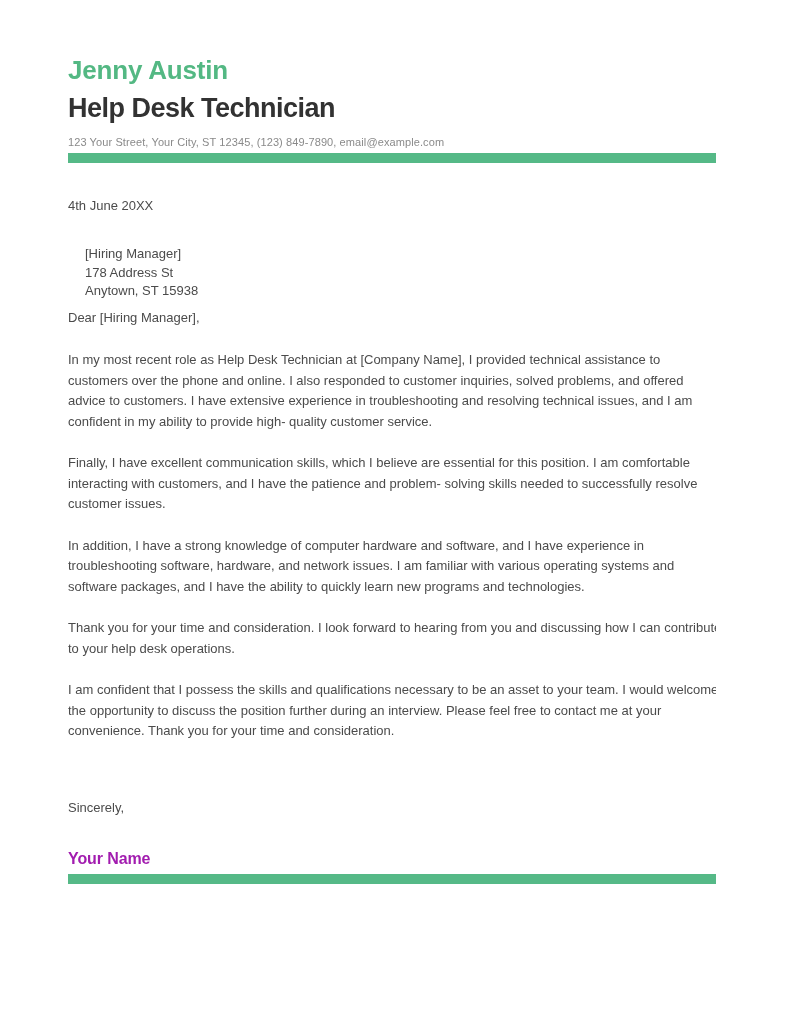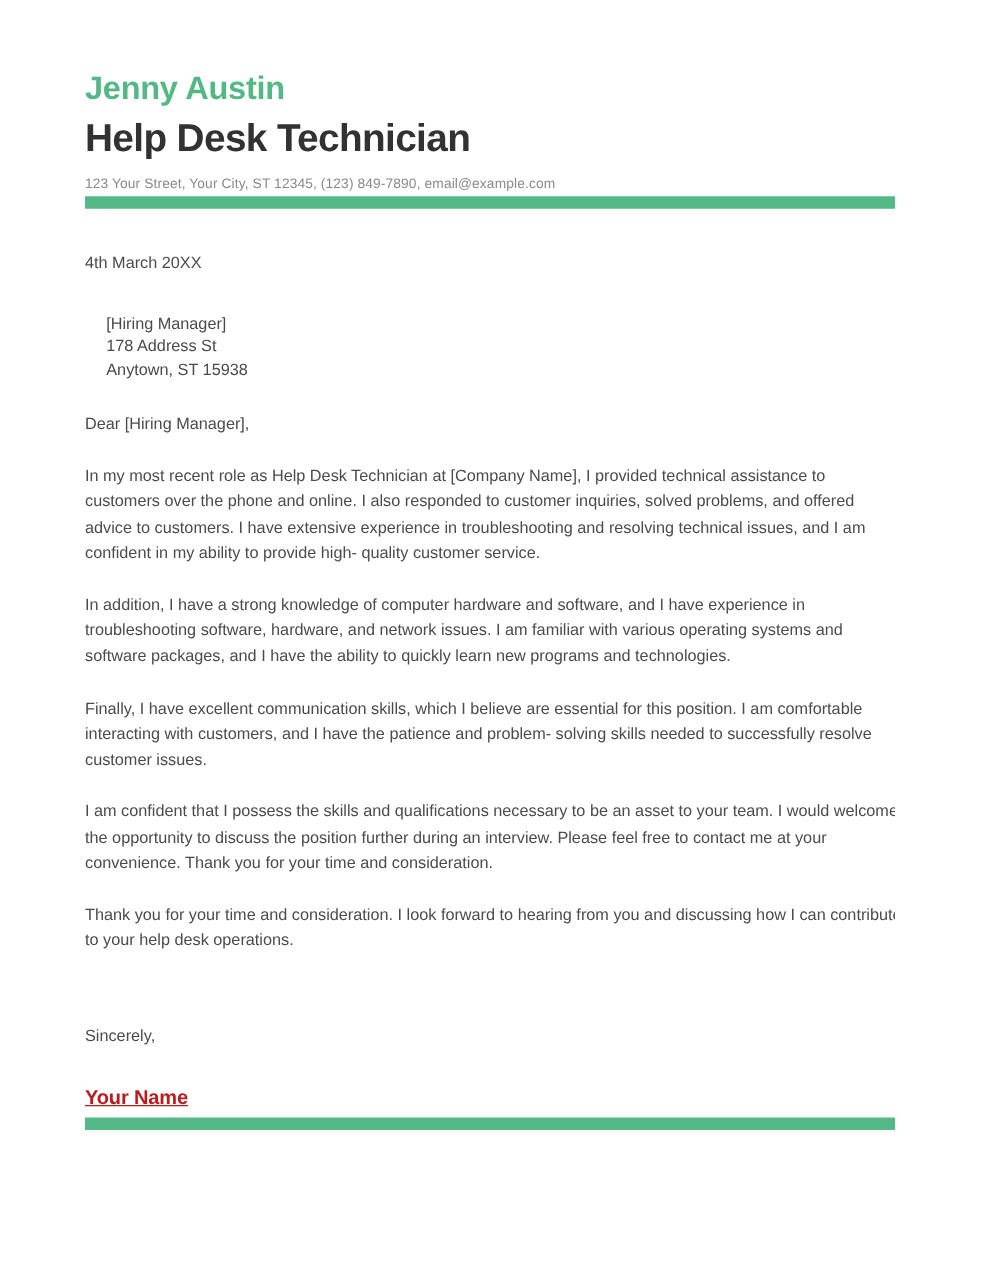--- a/index.html
+++ b/index.html
@@ -34,21 +34,21 @@
   }
   .applicant-name {
     font-size: 26px;
     font-weight: bold;
     color: #53b883;
     letter-spacing: -0.2px;
     line-height: 1.15;
     margin: 0;
   }
   .job-title {
-    font-size: 31px;
+    font-size: 27px;
     font-weight: bold;
     color: #323232;
     letter-spacing: -0.5px;
     line-height: 1.2;
     margin: 6px 0 0 0;
   }
   .contact-line {
     font-size: 11px;
     color: #8a8a8a;
     letter-spacing: 0.1px;
@@ -69,37 +69,36 @@
     line-height: 1.58;
   }
   .date {
     margin: 33px 0 0 0;
   }
   .recipient {
     margin: 29px 0 0 17px;
   }
   .recipient div { line-height: 1.42; }
   .salutation {
-    margin: 24px 0 0 0;
+    margin: 8px 0 0 0;
   }
   .para {
     margin: 21px 0 0 0;
     text-align: left;
   }
   .signoff {
     margin: 56px 0 0 0;
   }
   .signature-name {
     font-size: 16px;
     font-weight: bold;
-    color: #b91c1c;
+    color: #a21caf;
     letter-spacing: -0.1px;
     margin: 30px 0 0 0;
     line-height: 1.2;
-    text-decoration: underline;
   }
   .rule-bottom {
     height: 10px;
     background: #55b987;
     margin-top: 6px;
     width: 654px;
   }
 </style>
 </head>
 <body>
@@ -109,35 +108,35 @@
 
     <div class="header">
       <h1 class="applicant-name">Jenny Austin</h1>
       <h2 class="job-title">Help Desk Technician</h2>
       <p class="contact-line">123 Your Street, Your City, ST 12345, (123) 849-7890, email@example.com</p>
       <div class="rule"></div>
     </div>
 
     <div class="letter">
 
-      <p class="date">4th March 20XX</p>
+      <p class="date">4th June 20XX</p>
 
       <div class="recipient">
         <div>[Hiring Manager]</div>
         <div>178 Address St</div>
         <div>Anytown, ST 15938</div>
       </div>
 
       <p class="salutation">Dear [Hiring Manager],</p>
 
       <p class="para">In my most recent role as Help Desk Technician at [Company Name], I provided technical assistance to customers over the phone and online. I also responded to customer inquiries, solved problems, and offered advice to customers. I have extensive experience in troubleshooting and resolving technical issues, and I am confident in my ability to provide high- quality customer service.</p>
+      <p class="para">Finally, I have excellent communication skills, which I believe are essential for this position. I am comfortable interacting with customers, and I have the patience and problem- solving skills needed to successfully resolve customer issues.</p>
       <p class="para">In addition, I have a strong knowledge of computer hardware and software, and I have experience in troubleshooting software, hardware, and network issues. I am familiar with various operating systems and software packages, and I have the ability to quickly learn new programs and technologies.</p>
-      <p class="para">Finally, I have excellent communication skills, which I believe are essential for this position. I am comfortable interacting with customers, and I have the patience and problem- solving skills needed to successfully resolve customer issues.</p>
+      <p class="para">Thank you for your time and consideration. I look forward to hearing from you and discussing how I can contribute to your help desk operations.</p>
       <p class="para">I am confident that I possess the skills and qualifications necessary to be an asset to your team. I would welcome the opportunity to discuss the position further during an interview. Please feel free to contact me at your convenience. Thank you for your time and consideration.</p>
-      <p class="para">Thank you for your time and consideration. I look forward to hearing from you and discussing how I can contribute to your help desk operations.</p>
 
       <p class="signoff">Sincerely,</p>
 
       <p class="signature-name">Your Name</p>
 
       <div class="rule-bottom"></div>
     </div>
 
   </div>
 </div>

